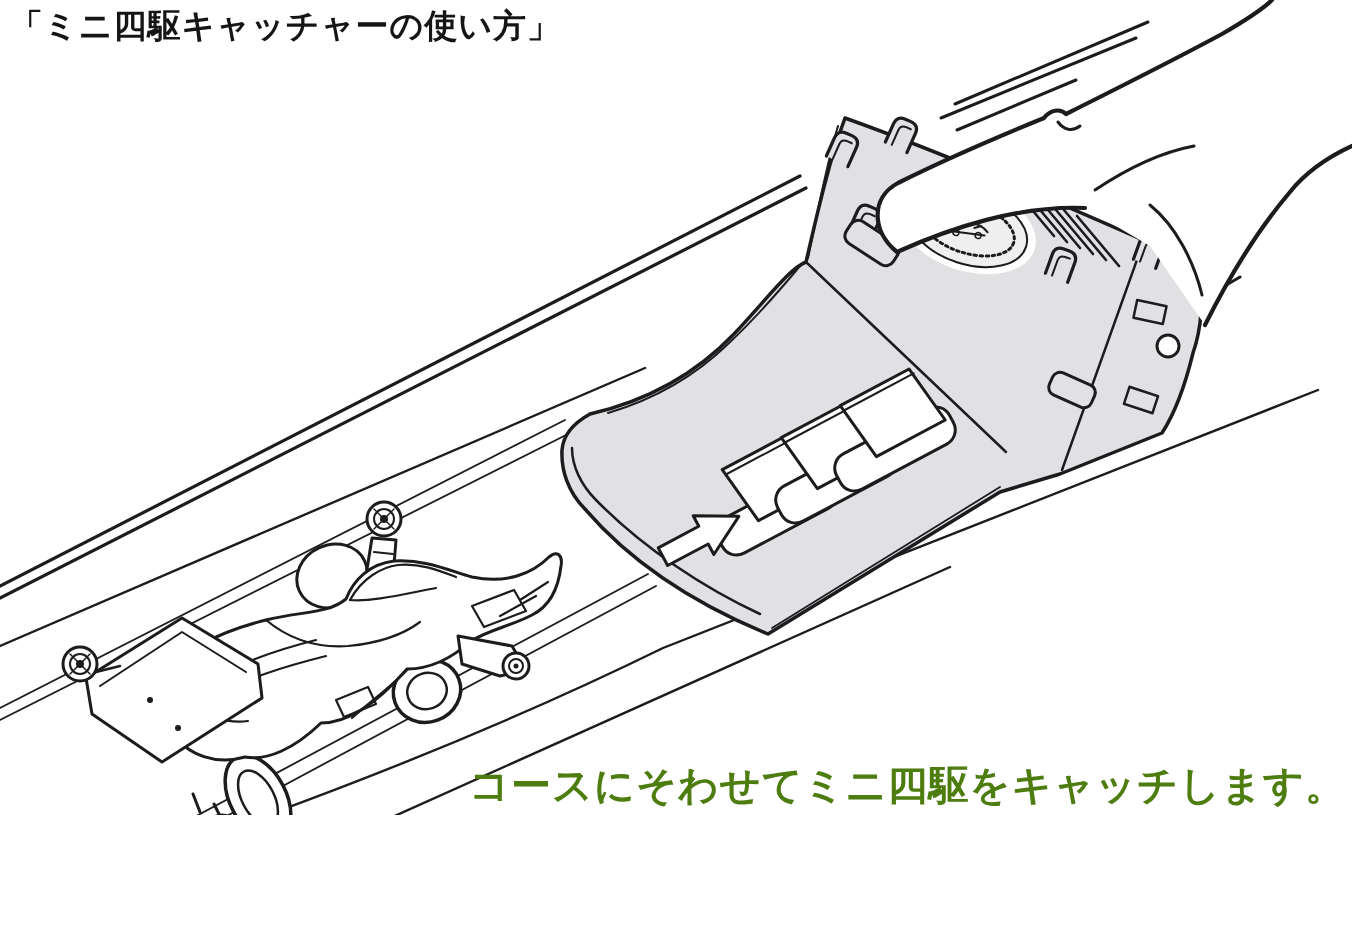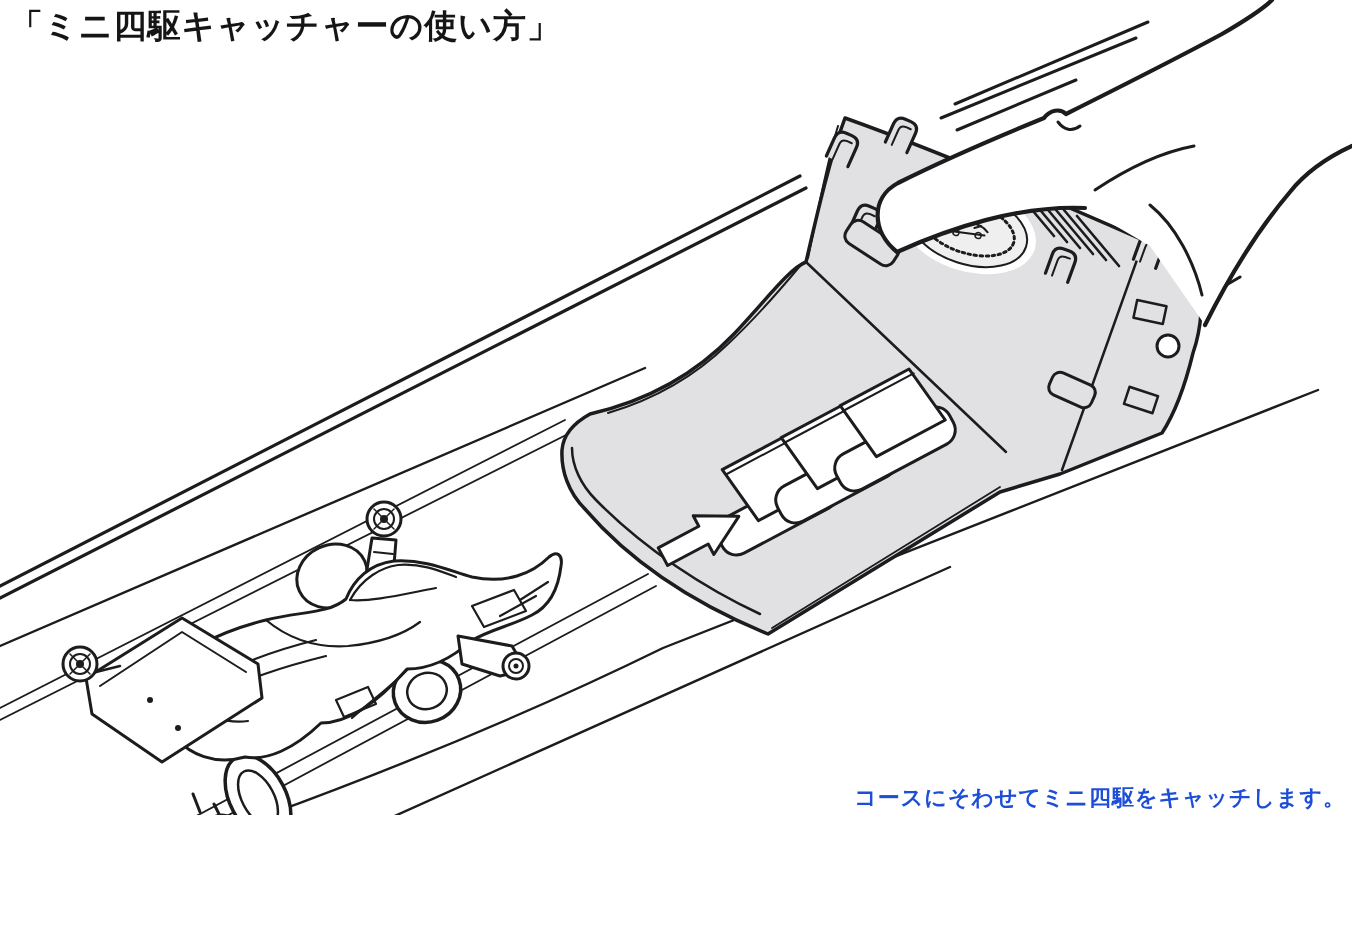--- a/index.html
+++ b/index.html
@@ -22,21 +22,21 @@
   .fseal{fill:var(--seal-fill,#efeff0);}
   .fink{fill:var(--line,#1c1c1e);stroke:none;}
   .nostroke{stroke:none;}
   .title-text{
     position:absolute;left:10px;top:4px;
     font-size:33px;font-weight:bold;color:#151515;
     letter-spacing:1px;white-space:nowrap;
   }
   .caption-text{
     position:absolute;right:6px;bottom:2px;
-    font-size:22px;font-weight:bold;color:#1d4ed8;
+    font-size:40px;font-weight:bold;color:#4d7c0f;
     letter-spacing:1px;white-space:nowrap;
   }
 </style>
 </head>
 <body>
 
 <div class="stage">
 
   <svg width="1352" height="936" viewBox="0 0 1352 936">
 

